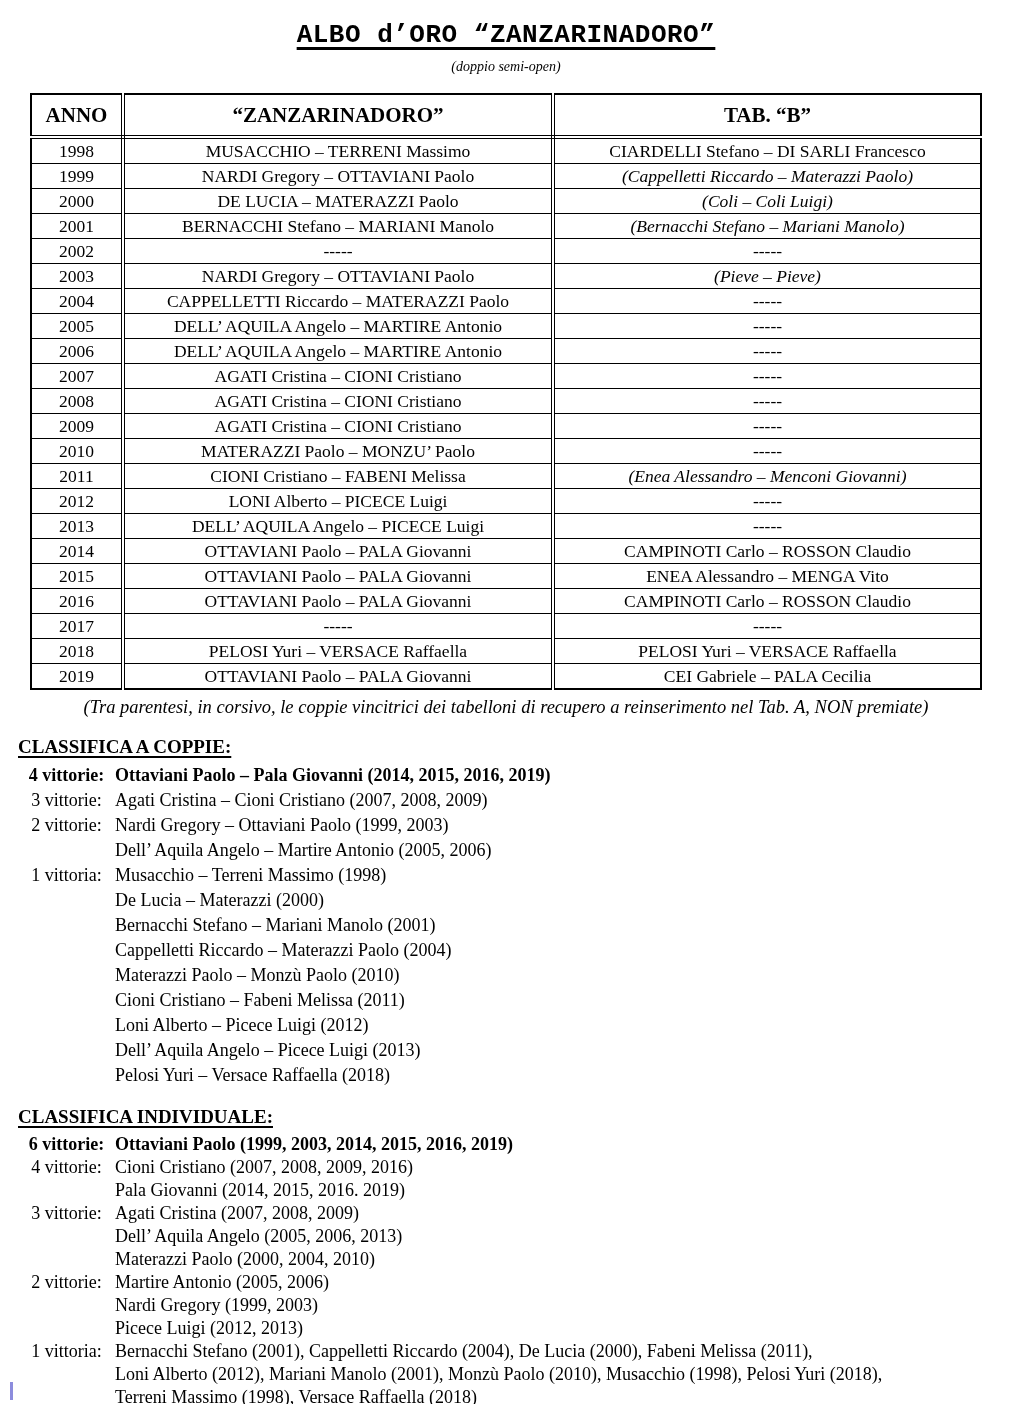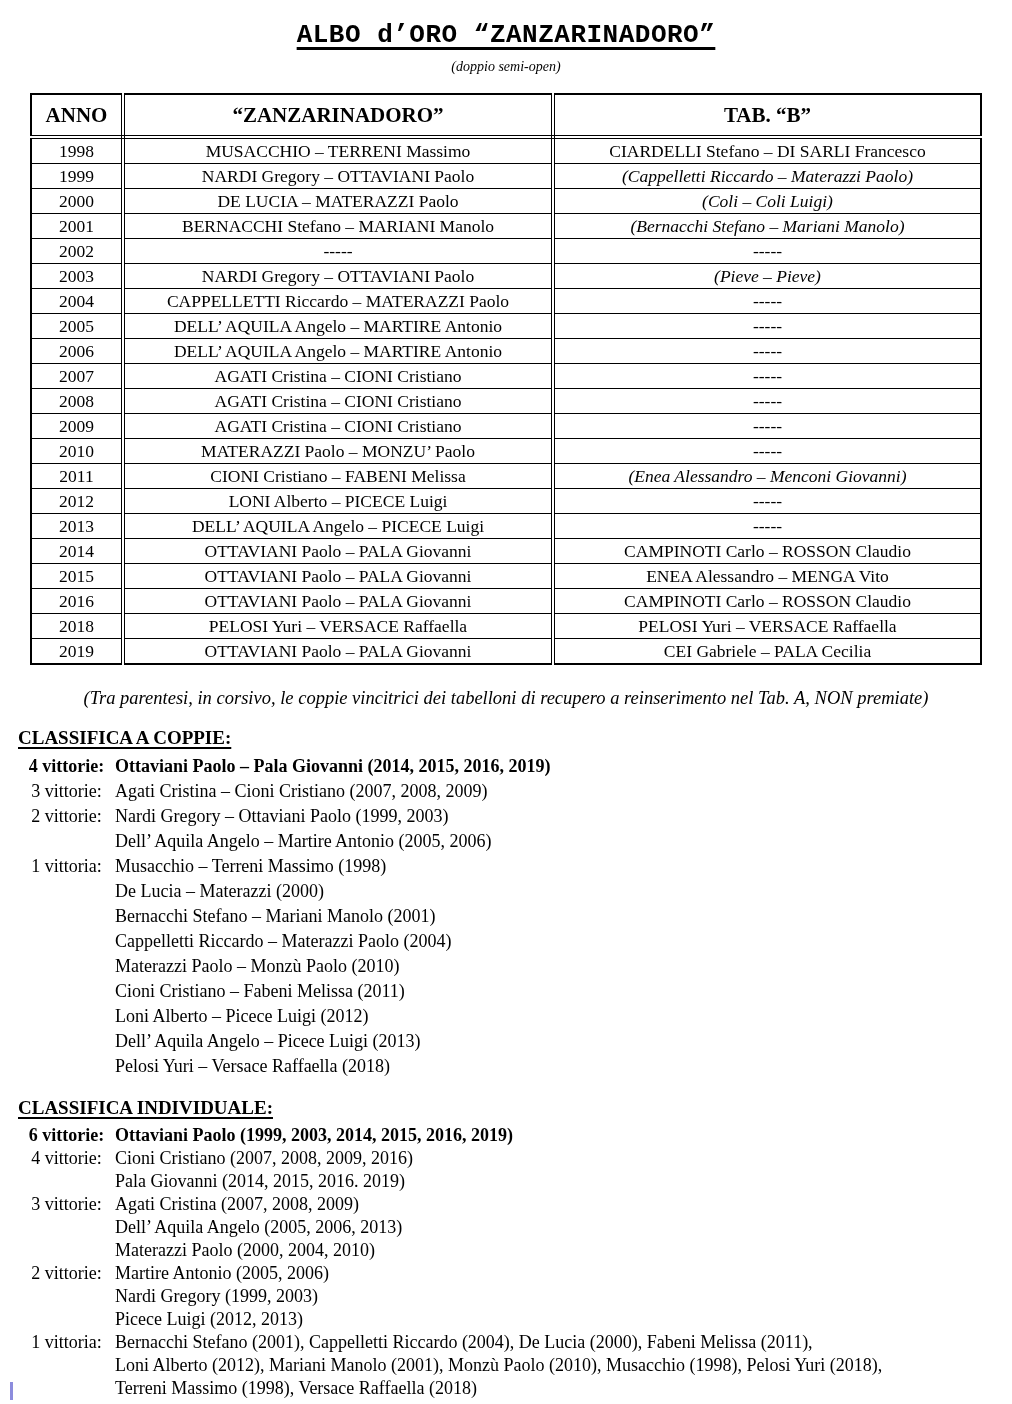--- a/index.html
+++ b/index.html
@@ -63,21 +63,21 @@
   }
   table.albo td { font-size: 17.5px; height: 24px; }
   .double-r { border-right: 4px double #000 !important; }
   td.italic { font-style: italic; }
 
   
   .note {
     font-style: italic;
     font-size: 18.5px;
     text-align: center;
-    margin-top: 23px;
+    margin-top: 7px;
     white-space: nowrap;
   }
 
   
   .section { margin-top: 18px; }
   .section-heading {
     font-weight: bold;
     font-size: 19px;
     text-decoration: underline;
     text-decoration-thickness: 2px;
@@ -234,20 +234,25 @@
           <td class="double-r">OTTAVIANI Paolo – PALA Giovanni</td>
           <td>ENEA Alessandro – MENGA Vito</td>
         </tr>
 
         <tr>
           <td class="double-r">2016</td>
           <td class="double-r">OTTAVIANI Paolo – PALA Giovanni</td>
           <td>CAMPINOTI Carlo – ROSSON Claudio</td>
         </tr>
 
+        <tr>
+          <td class="double-r">2017</td>
+          <td class="double-r">-----</td>
+          <td>-----</td>
+        </tr>
 
         <tr>
           <td class="double-r">2018</td>
           <td class="double-r">PELOSI Yuri – VERSACE Raffaella</td>
           <td>PELOSI Yuri – VERSACE Raffaella</td>
         </tr>
 
         <tr>
           <td class="double-r">2019</td>
           <td class="double-r">OTTAVIANI Paolo – PALA Giovanni</td>

